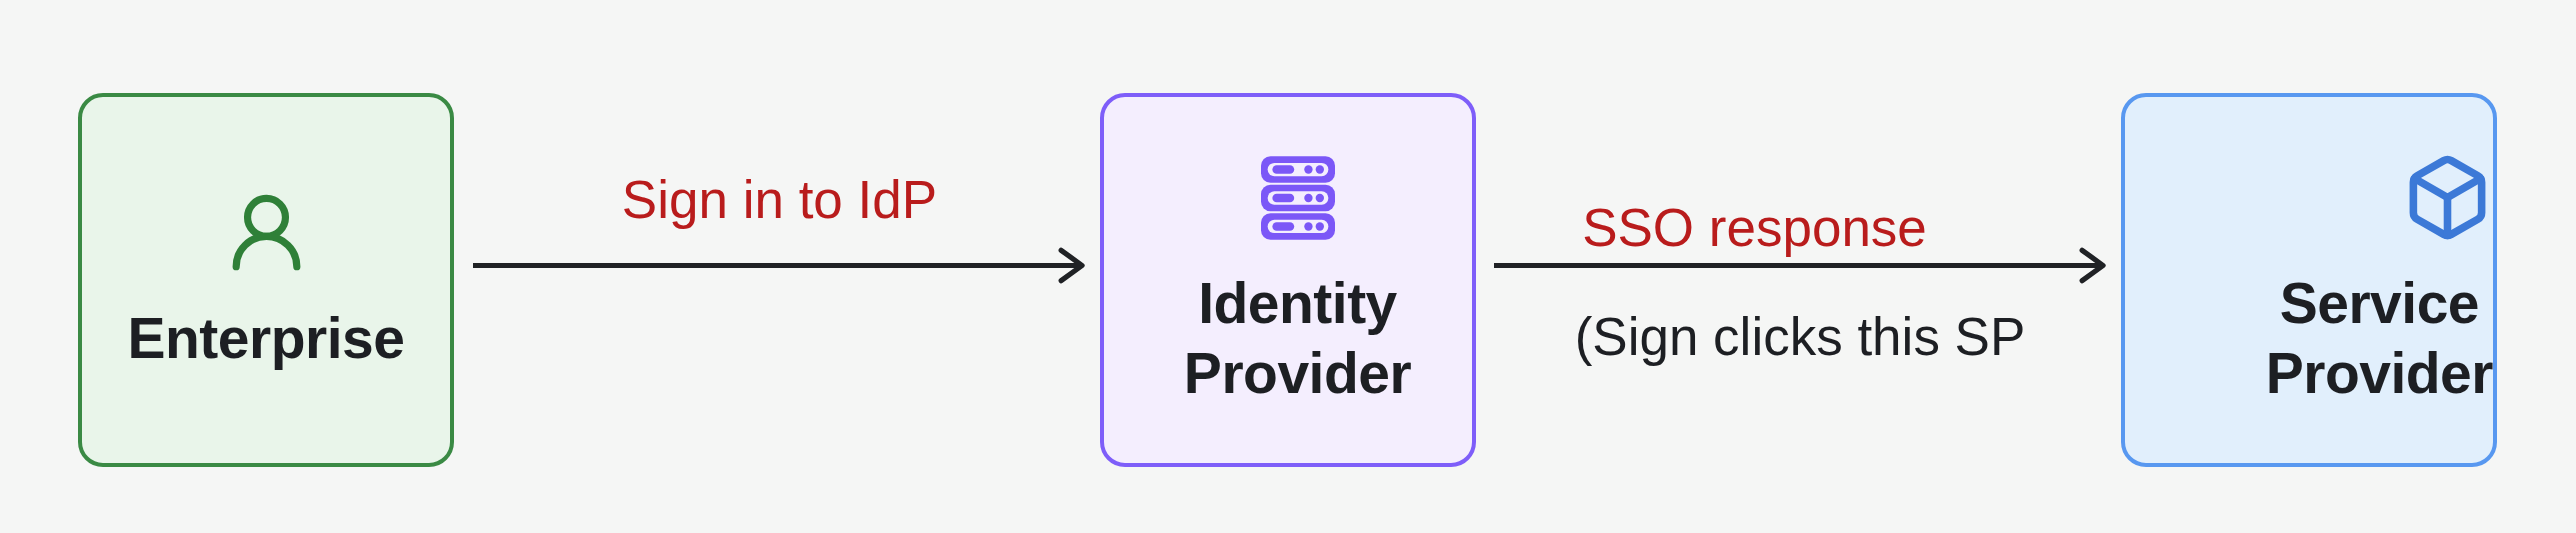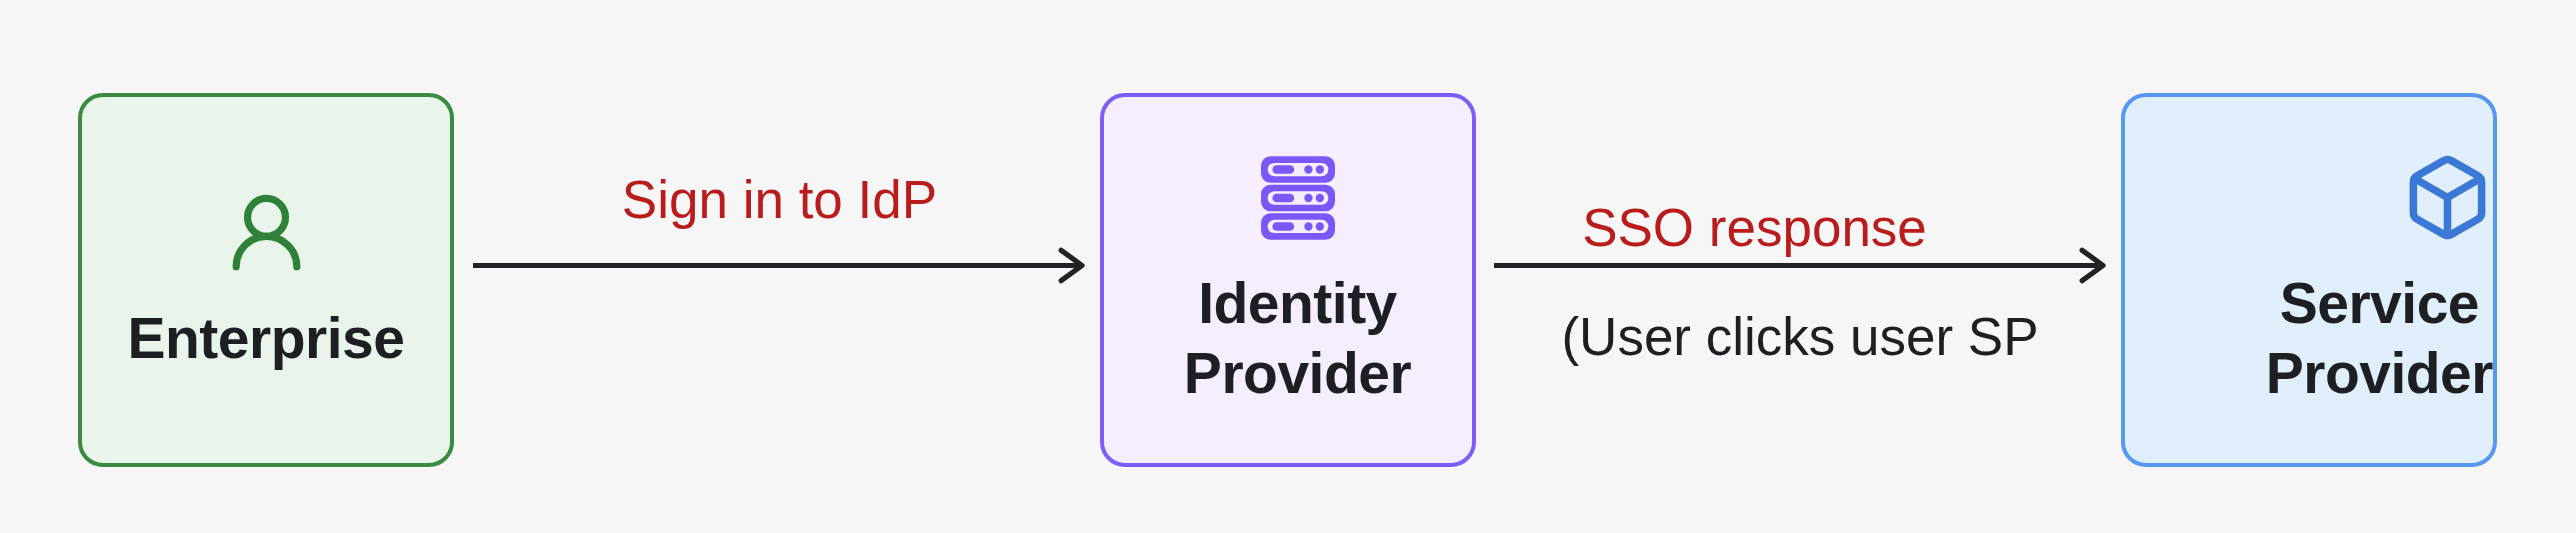--- a/index.html
+++ b/index.html
@@ -94,21 +94,21 @@
   </div>
 
   <div class="edge-label el2">SSO response</div>
   <svg class="arrow a2" viewBox="0 0 643 60">
     <g stroke="#202225" stroke-width="5.5" fill="none" stroke-linecap="round" stroke-linejoin="round">
       <line x1="0" y1="30" x2="637" y2="30"></line>
       <polyline points="618,14 640,30 618,46"></polyline>
     </g>
   </svg>
   <div class="edge-sublabel">
-    <div>(User clicks user SP</div>
+    <div>(Sign clicks this SP</div>
   </div>
 
   <div class="node n-blue">
     <div class="icon-wrap">
       <svg width="91" height="91" viewBox="0 0 24 24" fill="none">
         <g stroke="#3c79d7" stroke-width="2" stroke-linecap="round" stroke-linejoin="round">
           <path d="M21 8a2 2 0 0 0-1-1.73l-7-4a2 2 0 0 0-2 0l-7 4A2 2 0 0 0 3 8v8a2 2 0 0 0 1 1.73l7 4a2 2 0 0 0 2 0l7-4A2 2 0 0 0 21 16Z"></path>
           <path d="m3.3 7 8.7 5 8.7-5"></path>
           <path d="M12 22V12"></path>
         </g>

